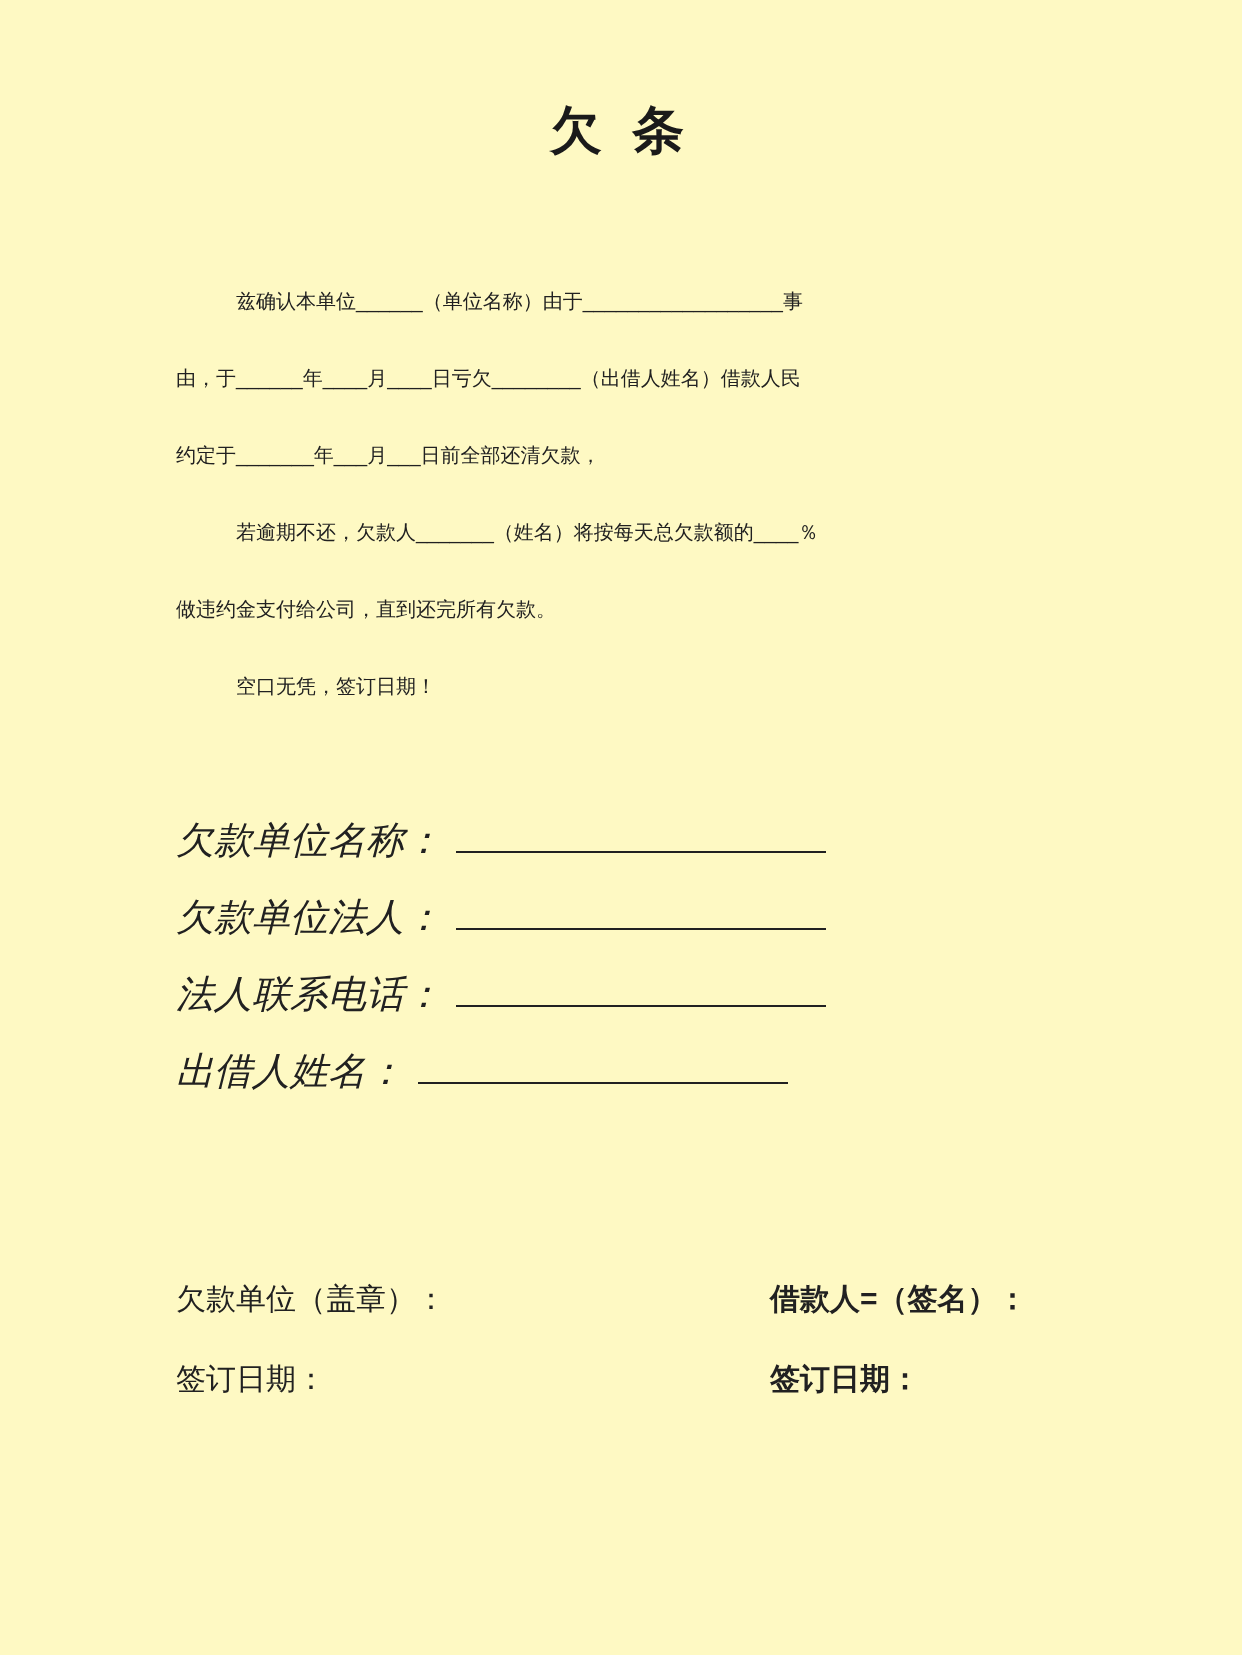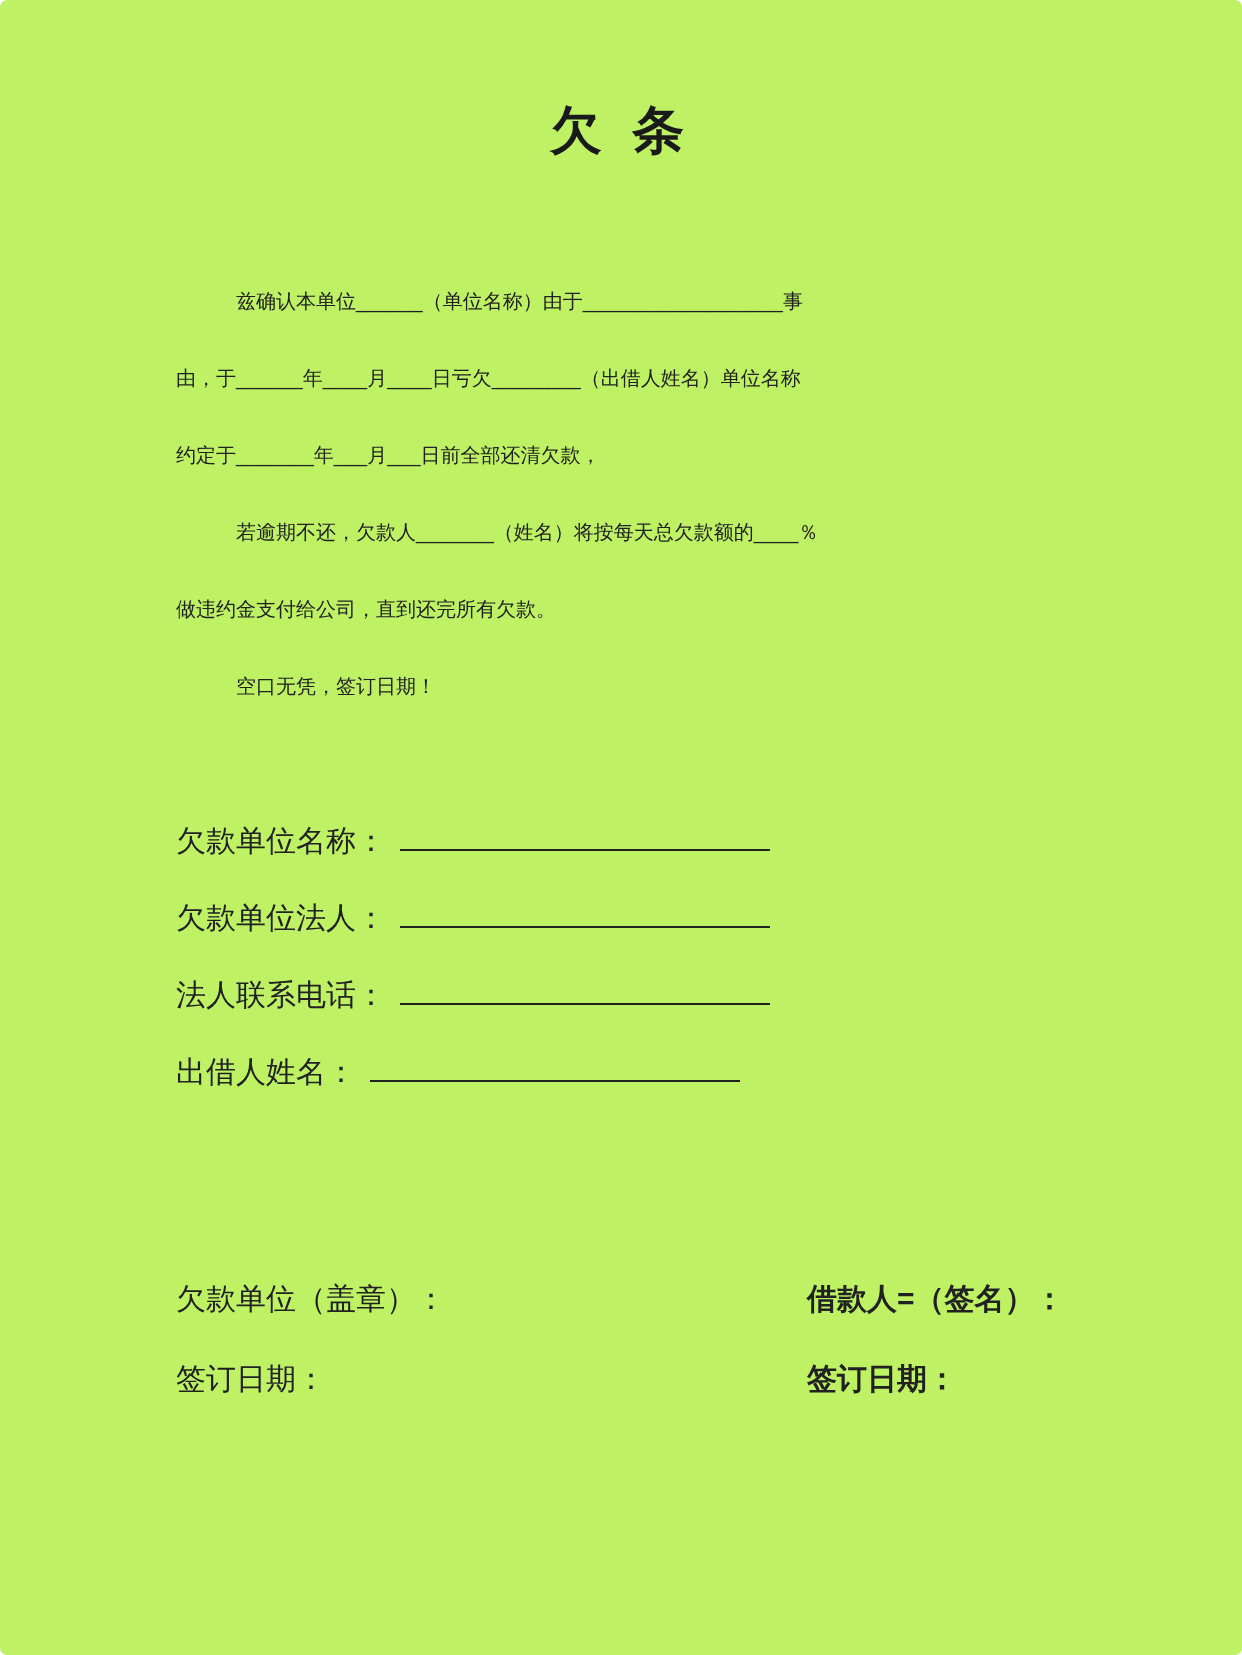--- a/index.html
+++ b/index.html
@@ -5,27 +5,26 @@
   html, body {
     margin: 0;
     padding: 0;
     background: #ffffff;
   }
   .page {
     position: relative;
     width: 1242px;
     height: 1655px;
     margin: 0 auto;
-    background: #bef264;
+    background: #fef9c3;
     color: #212121;
     font-family: "Liberation Sans", sans-serif;
     box-sizing: border-box;
     padding: 0 176px;
     overflow: hidden;
-    border-radius: 7px;
   }
   .doc-title {
     margin: 0;
     padding-top: 96px;
     text-align: center;
     font-size: 52px;
     font-weight: bold;
     letter-spacing: 8px;
     color: #1a1a1a;
   }
@@ -36,40 +35,40 @@
   .line {
     height: 77px;
     line-height: 77px;
     white-space: pre;
   }
   .indent {
     padding-left: 60px;
   }
   .fields {
     margin-top: 77px;
-    font-size: 30px;
+    font-size: 38px;
+    font-style: italic;
   }
   .field-row {
     height: 77px;
     line-height: 77px;
     white-space: nowrap;
   }
   .field-blank {
     display: inline-block;
     width: 370px;
     height: 1em;
     margin-left: 14px;
     border-bottom: 2px solid #212121;
     vertical-align: baseline;
   }
   .doc-footer {
     display: flex;
     margin-top: 149px;
     font-size: 30px;
-    gap: 37px;
   }
   .f-col-left {
     flex: 0 0 594px;
   }
   .f-col-right {
     flex: 1 1 auto;
     font-weight: bold;
   }
   .f-line {
     height: 80px;
@@ -79,21 +78,21 @@
 </style>
 </head>
 <body>
 
 <div class="page">
 
   <h1 class="doc-title">欠 条</h1>
 
   <div class="doc-body">
     <div class="line indent">兹确认本单位______（单位名称）由于__________________事</div>
-    <div class="line">由，于______年____月____日亏欠________（出借人姓名）单位名称</div>
+    <div class="line">由，于______年____月____日亏欠________（出借人姓名）借款人民</div>
     <div class="line">约定于_______年___月___日前全部还清欠款，</div>
     <div class="line indent">若逾期不还，欠款人_______（姓名）将按每天总欠款额的____％</div>
     <div class="line">做违约金支付给公司，直到还完所有欠款。</div>
     <div class="line indent">空口无凭，签订日期！</div>
   </div>
 
   <div class="fields">
     <div class="field-row">
       <span>欠款单位名称：</span><span class="field-blank"></span>
     </div>

